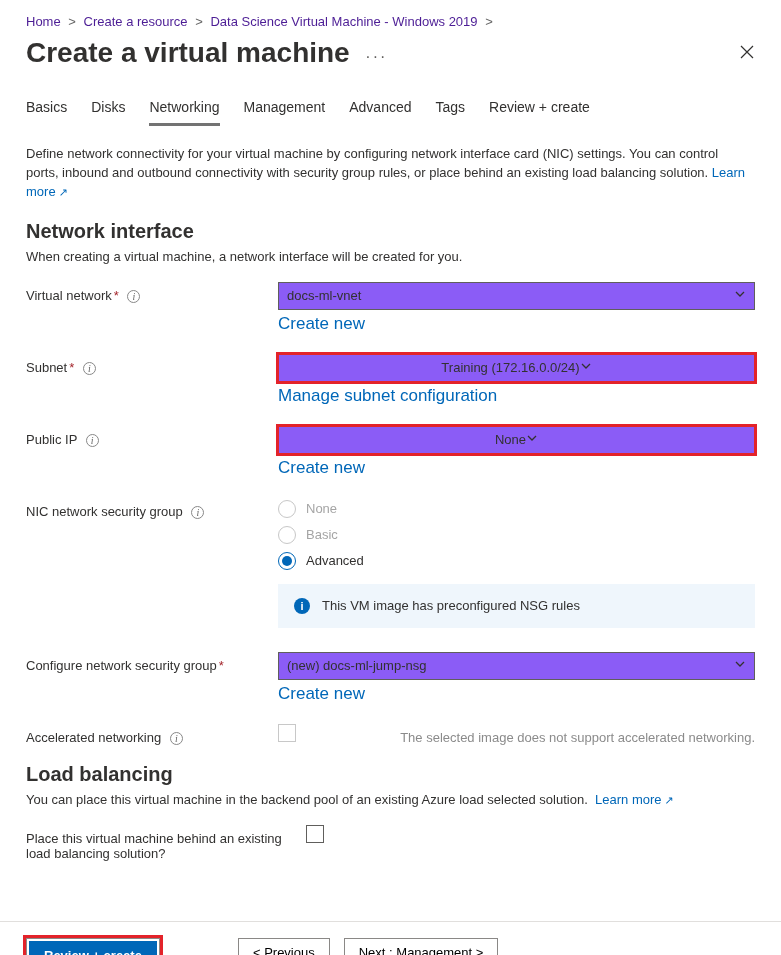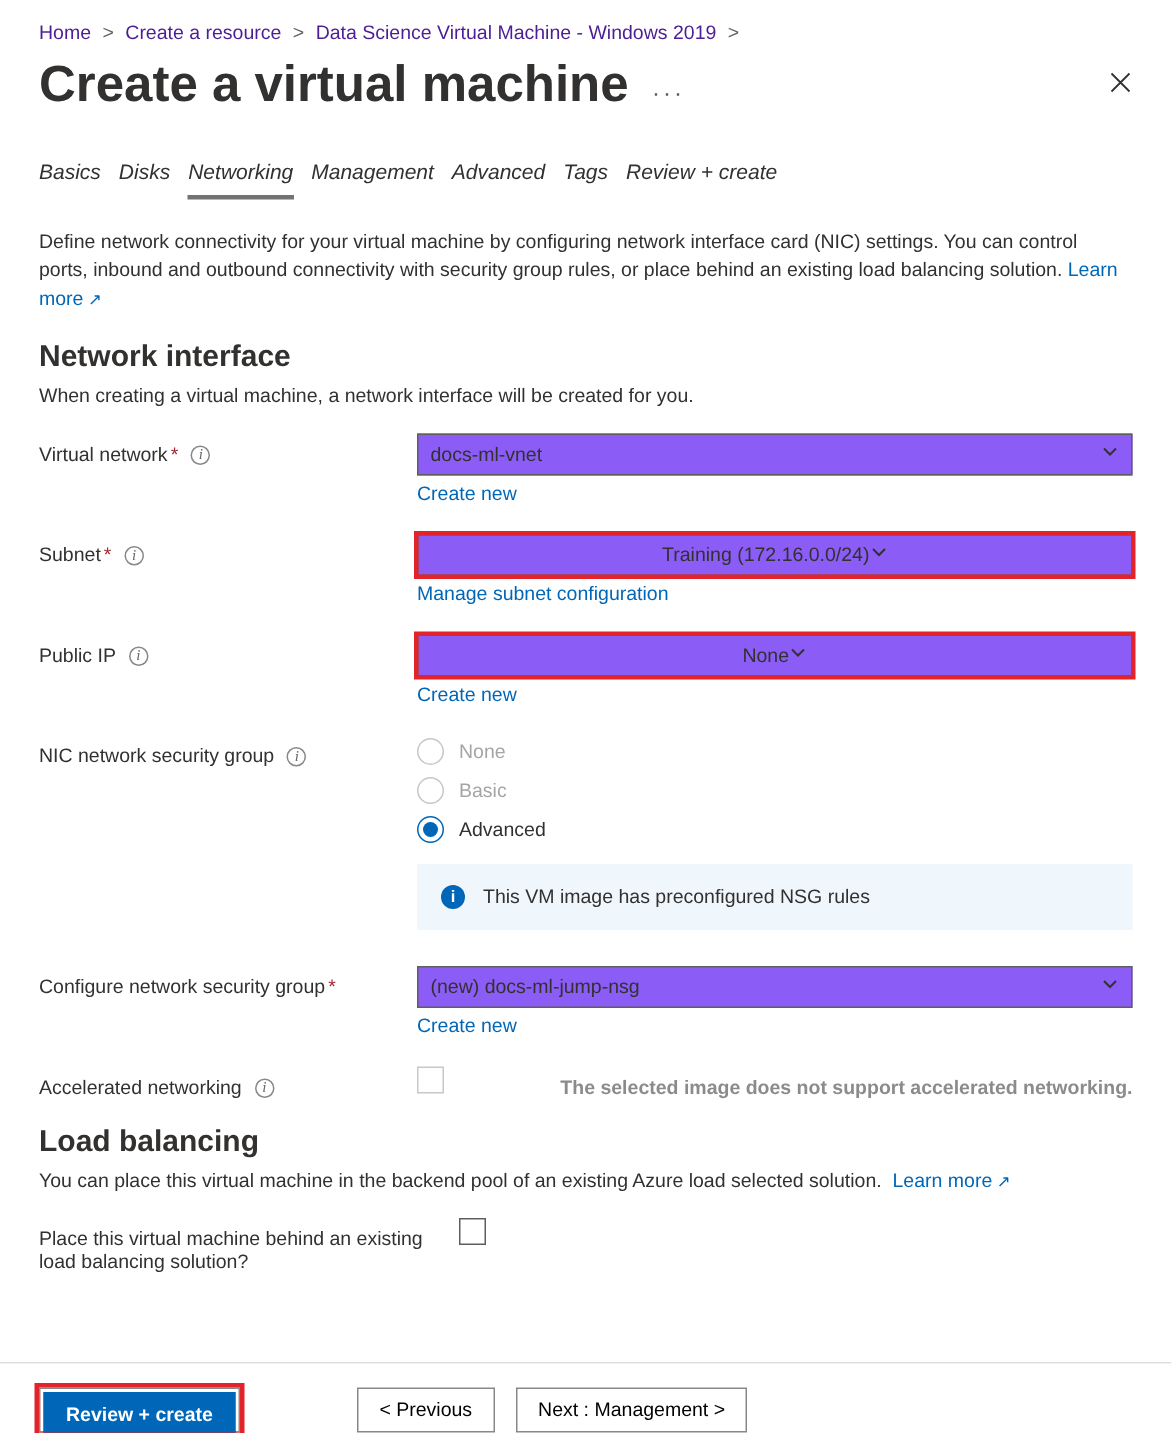--- a/index.html
+++ b/index.html
@@ -9,58 +9,58 @@
     font-size: 13px;
     color: #323130;
     background: #fff;
     width: 781px;
   }
   .page { padding: 14px 26px 0 26px; position: relative; }
   .breadcrumb { font-size: 13px; color: #0067b8; margin-bottom: 8px; }
   .breadcrumb a { color: #4c1d95; text-decoration: none; cursor: pointer; }
   .breadcrumb .sep { color: #666; margin: 0 4px; }
   .title-row { display:flex; align-items:center; justify-content:space-between; margin-bottom: 30px;}
-  h1 { font-size: 34px; font-weight: 600; margin: 0; display:inline-block;}
+  h1 { font-size: 28px; font-weight: 600; margin: 0; display:inline-block;}
   .more-dots { font-size:16px; color:#605e5c; margin-left:12px; letter-spacing:2px; cursor:pointer;}
   .close-x { cursor:pointer; }
   .close-x svg { width:16px; height:16px; }
-  .tabs { display:flex; gap:12px; border-bottom:1px solid transparent; margin-bottom:18px;font-style:italic;}
+  .tabs { display:flex; gap:24px; border-bottom:1px solid transparent; margin-bottom:18px;}
   .tab { font-size:14px; padding:0 0 8px 0; cursor:pointer; color:#323130; }
   .tab.active { border-bottom:3px solid #737373; color:#323130; font-weight:400; }
   .desc { font-size:13px; line-height:1.45; color:#323130; margin-bottom:18px; max-width:720px;}
   .learn-link { color:#0067b8; text-decoration:none; cursor:pointer; }
   .ext-icon { font-size:11px; margin-left:3px; }
   .section-title { font-weight:700; font-size:20px; margin-top:10px; margin-bottom:6px;}
   .section-sub { font-size:13px; margin-bottom:18px; }
   .field-row { display:flex; align-items:flex-start; margin-bottom:6px; }
   .field-label { width:252px; padding-top:6px; font-size:13px; }
   .req { color:#a4262c; margin-left:2px; }
   .info-icon { display:inline-flex; width:13px; height:13px; border:1px solid #888; border-radius:50%; font-size:10px; align-items:center; justify-content:center; color:#666; margin-left:5px; font-style:italic; font-family: Georgia, serif; cursor:default; vertical-align:middle;}
   .field-control { flex:1; }
   .select-box {
     width:100%; height:28px; border:1px solid #605e5c; background:#8b5cf6;
     display:flex; align-items:center; justify-content:space-between;
     padding:0 8px; cursor:pointer; font-size:13px;
   }
   .select-box .chev { }
   .select-box .chev svg { width:12px; height:12px; }
   .highlight-red { outline:3px solid #e3232a; outline-offset:-1px;justify-content:center; }
-  .sub-link { color:#0067b8; font-size:13px; text-decoration:none; cursor:pointer; display:inline-block; margin-top:4px; margin-bottom:14px;}
+  .sub-link { color:#0067b8; font-size:17px; text-decoration:none; cursor:pointer; display:inline-block; margin-top:4px; margin-bottom:14px;}
   .radio-group { padding-top:2px; }
   .radio-row { display:flex; align-items:center; margin-bottom:8px; font-size:13px;}
   .radio { width:18px; height:18px; border-radius:50%; border:1px solid #888; margin-right:10px; display:flex; align-items:center; justify-content:center;}
   .radio.disabled { border-color:#c7c7c7; }
   .radio.selected { border-color:#0067b8; }
   .radio.selected::after { content:""; width:10px; height:10px; background:#0067b8; border-radius:50%;}
   .radio-label.disabled { color:#a5a5a5; }
   .info-box { background:#eff6fc; padding:14px 16px; margin:14px 0 18px 0; display:flex; align-items:center; font-size:13px; gap:12px;}
   .info-box .info-i { width:16px; height:16px; background:#0067b8; border-radius:50%; color:#fff; display:flex; align-items:center; justify-content:center; font-weight:700; font-size:11px; flex-shrink:0; font-style: normal;}
   .checkbox { width:18px; height:18px; border:1px solid #605e5c; display:inline-block; background:#fff;}
   .checkbox.disabled { border-color:#c8c8c8; }
-  .helper-right { color:#8b8b8b; font-size:13px; text-align:right; flex:1; margin-top:6px;font-weight:bold;}
+  .helper-right { color:#8b8b8b; font-size:13px; text-align:right; flex:1; margin-top:6px;}
   .footer-bar {
     position:relative; margin-top:60px;
     border-top:1px solid #e1dfdd; padding:16px 26px; display:flex; gap:14px; align-items:center;
   }
   .btn { height:30px; padding:0 14px; font-size:13px; cursor:pointer; border:1px solid #8a8886; background:#fff; display:inline-flex; align-items:center;}
   .btn.primary { background:#0067b8; color:#fff; border-color:#0067b8; font-weight:600;}
   .btn.primary-wrap { outline:3px solid #e3232a; padding:2px; display:inline-block;}
   .spacer { width:50px; }
   .gap-below { margin-bottom:18px; }
 </style>

